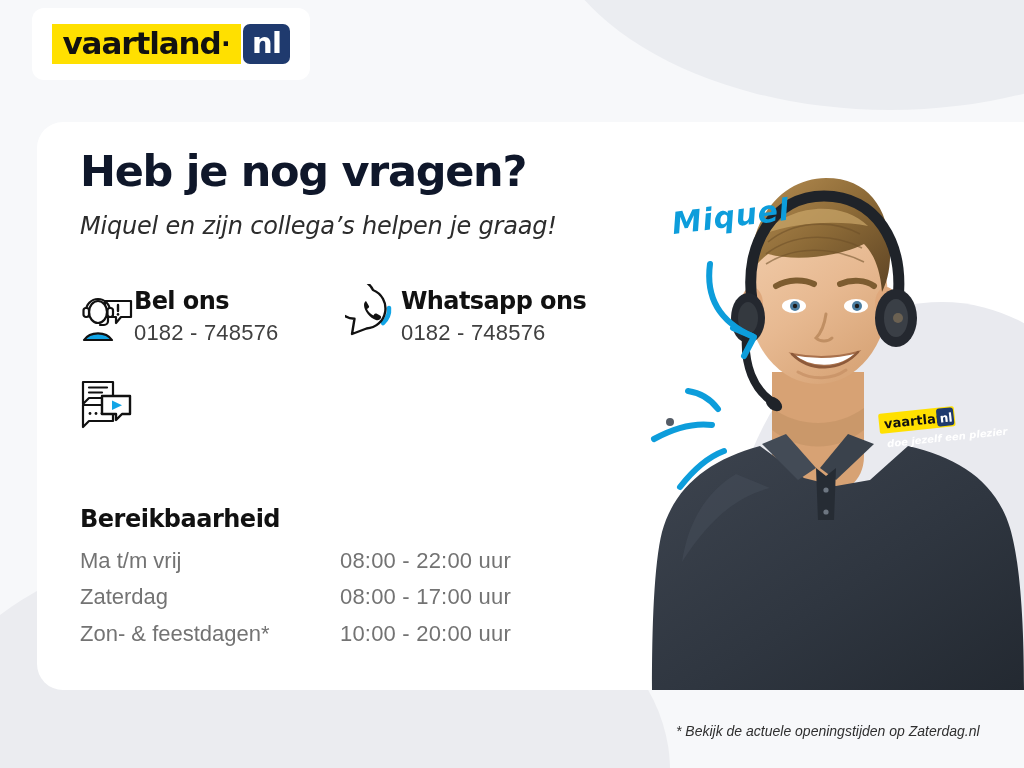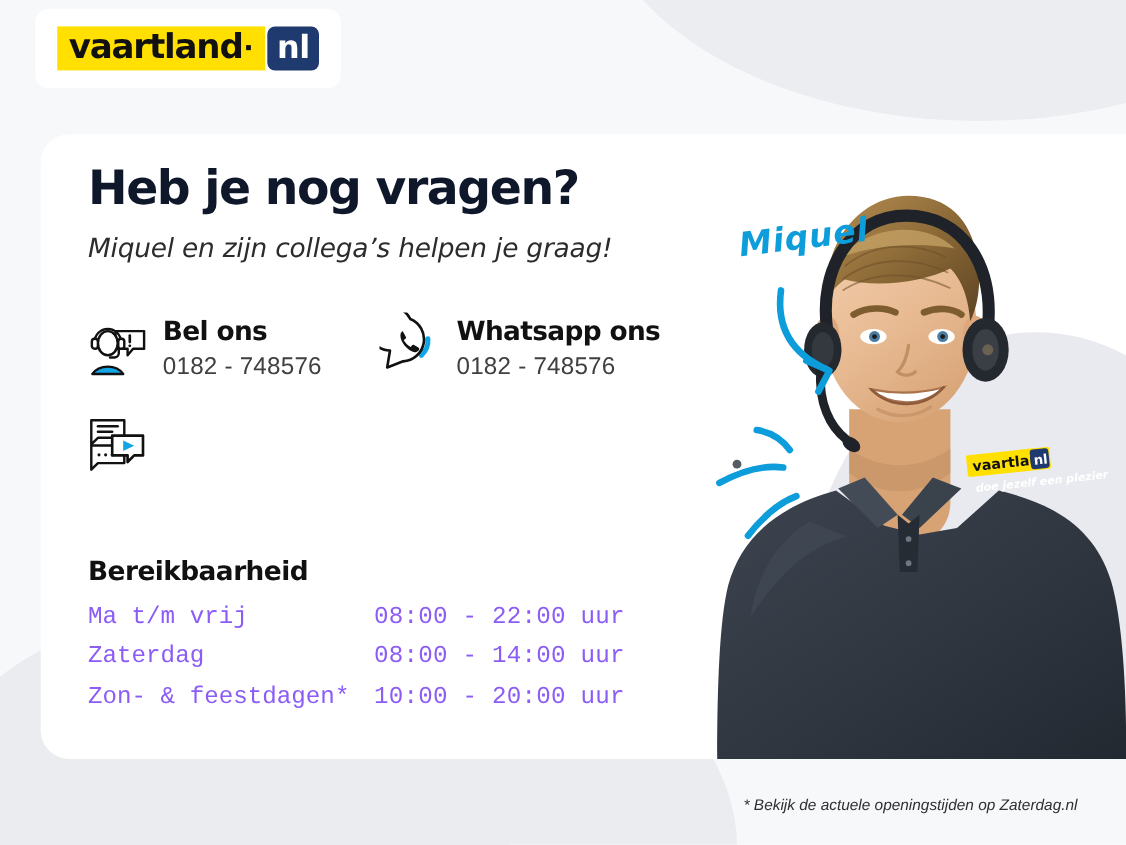--- a/index.html
+++ b/index.html
@@ -147,21 +147,20 @@
     color: #2c2c2c;
     letter-spacing: -0.2px;
     white-space: nowrap;
   }
 
   
   .contact-block {
     position: absolute;
     display: flex;
     align-items: flex-start;
-    gap: 14px;
   }
   #contact-call  { left: 78px;  top: 284px; }
   #contact-whats { left: 345px; top: 284px; }
   #contact-chat  { left: 78px;  top: 374px; }
 
   .contact-icon {
     width: 56px;
     height: 58px;
     flex: 0 0 56px;
     display: block;
@@ -197,23 +196,23 @@
     color: #111111;
     text-align: right;
   }
   #hours-table {
     position: absolute;
     left: 80px;
     top: 548px;
     border-collapse: collapse;
   }
   #hours-table td {
-    font-family: Liberation Mono, monospace;
+    font-family: Liberation Sans, sans-serif;
     font-size: 22px;
-    color: #8b5cf6;
+    color: #737373;
     padding: 0 0 11px 0;
     line-height: 1.15;
     white-space: nowrap;
   }
   #hours-table td.day  { width: 260px; }
   #hours-table td.time { letter-spacing: 0.2px; text-align: center; }
 
   
   #person-wrap {
     position: absolute;
@@ -342,21 +341,21 @@
 
 <div id="hours-title">Bereikbaarheid</div>
 <table id="hours-table">
   <tbody>
       <tr>
     <td class="day">Ma t/m vrij</td>
     <td class="time">08:00 - 22:00 uur</td>
   </tr>
   <tr>
     <td class="day">Zaterdag</td>
-    <td class="time">08:00 - 14:00 uur</td>
+    <td class="time">08:00 - 17:00 uur</td>
   </tr>
   <tr>
     <td class="day">Zon- &amp; feestdagen*</td>
     <td class="time">10:00 - 20:00 uur</td>
   </tr>
 </tbody>
   </table>
 
 <div id="person-wrap">
   <svg id="person-svg" width="384" height="568" viewBox="0 0 384 568" xmlns="http://www.w3.org/2000/svg">

